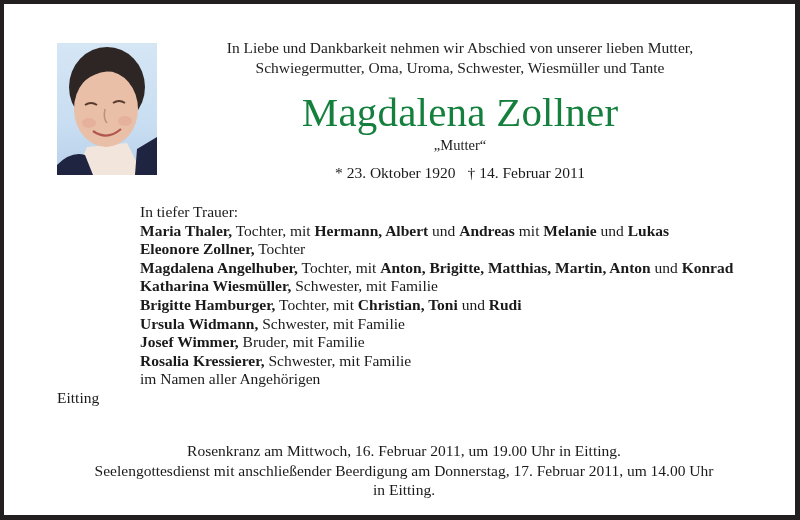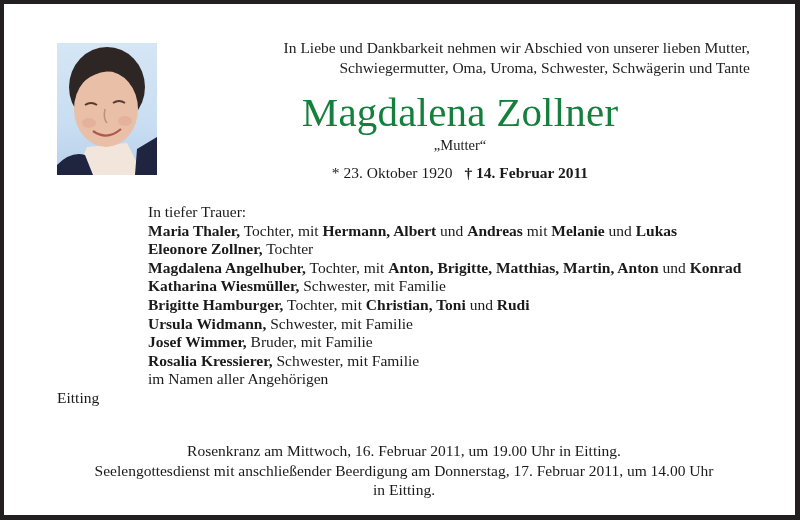--- a/index.html
+++ b/index.html
@@ -16,39 +16,39 @@
     }
     .photo {
       position: absolute; left: 53px; top: 39px;
       width: 100px; height: 132px;
       overflow: hidden;
       background: linear-gradient(180deg, #d5e6f5 0%, #c9def2 60%, #b8d0ea 100%);
     }
     .photo svg { display: block; }
     .intro {
       position: absolute; left: 166px; top: 34px; width: 580px;
-      text-align: right; font-size: 15.5px; line-height: 19.5px;
+      text-align: center; font-size: 15.5px; line-height: 19.5px;
       color: #222;
     }
     .name {
       position: absolute; left: 166px; top: 84px; width: 580px;
       text-align: center; font-size: 41px; line-height: 48px;
       color: #15803d; letter-spacing: 0.2px;
     }
     .nickname {
       position: absolute; left: 166px; top: 132px; width: 580px;
       text-align: center; font-size: 14.5px; line-height: 18px;
     }
     .dates {
       position: absolute; left: 166px; top: 159px; width: 580px;
       text-align: center; font-size: 15.5px; line-height: 20px;
     }
-    .dates span + span { margin-left: 12px; font-weight: bold; }
+    .dates span + span { margin-left: 12px; }
     .mourn {
-      position: absolute; left: 144px; top: 199px; width: 640px;
+      position: absolute; left: 136px; top: 199px; width: 640px;
       font-size: 15.5px; line-height: 18.6px;
     }
     .mourn .row { white-space: nowrap; }
     .mourn b { font-weight: bold; }
     .place {
       position: absolute; left: 53px; top: 385px;
       font-size: 15.5px; line-height: 18.6px;
     }
     .services {
       position: absolute; left: 20px; top: 424px; width: 760px;
@@ -81,21 +81,21 @@
 
       <path d="M36 88 Q50 98 64 86" stroke="#b0574f" stroke-width="2.2" fill="none"></path>
 
       <ellipse cx="32" cy="80" rx="7" ry="5" fill="#e3a994" opacity="0.6"></ellipse>
       <ellipse cx="68" cy="78" rx="7" ry="5" fill="#e3a994" opacity="0.6"></ellipse>
     </svg>
   </div>
 
   <div class="intro">
     <div>In Liebe und Dankbarkeit nehmen wir Abschied von unserer lieben Mutter,</div>
-    <div>Schwiegermutter, Oma, Uroma, Schwester, Schwägerin und Tante</div>
+    <div>Schwiegermutter, Oma, Uroma, Schwester, Wiesmüller und Tante</div>
   </div>
 
   <div class="name">Magdalena Zollner</div>
   <div class="nickname">„Mutter“</div>
 
   <div class="dates">
     <span>* 23. Oktober 1920</span><span>† 14. Februar 2011</span>
   </div>
 
   <div class="mourn">

